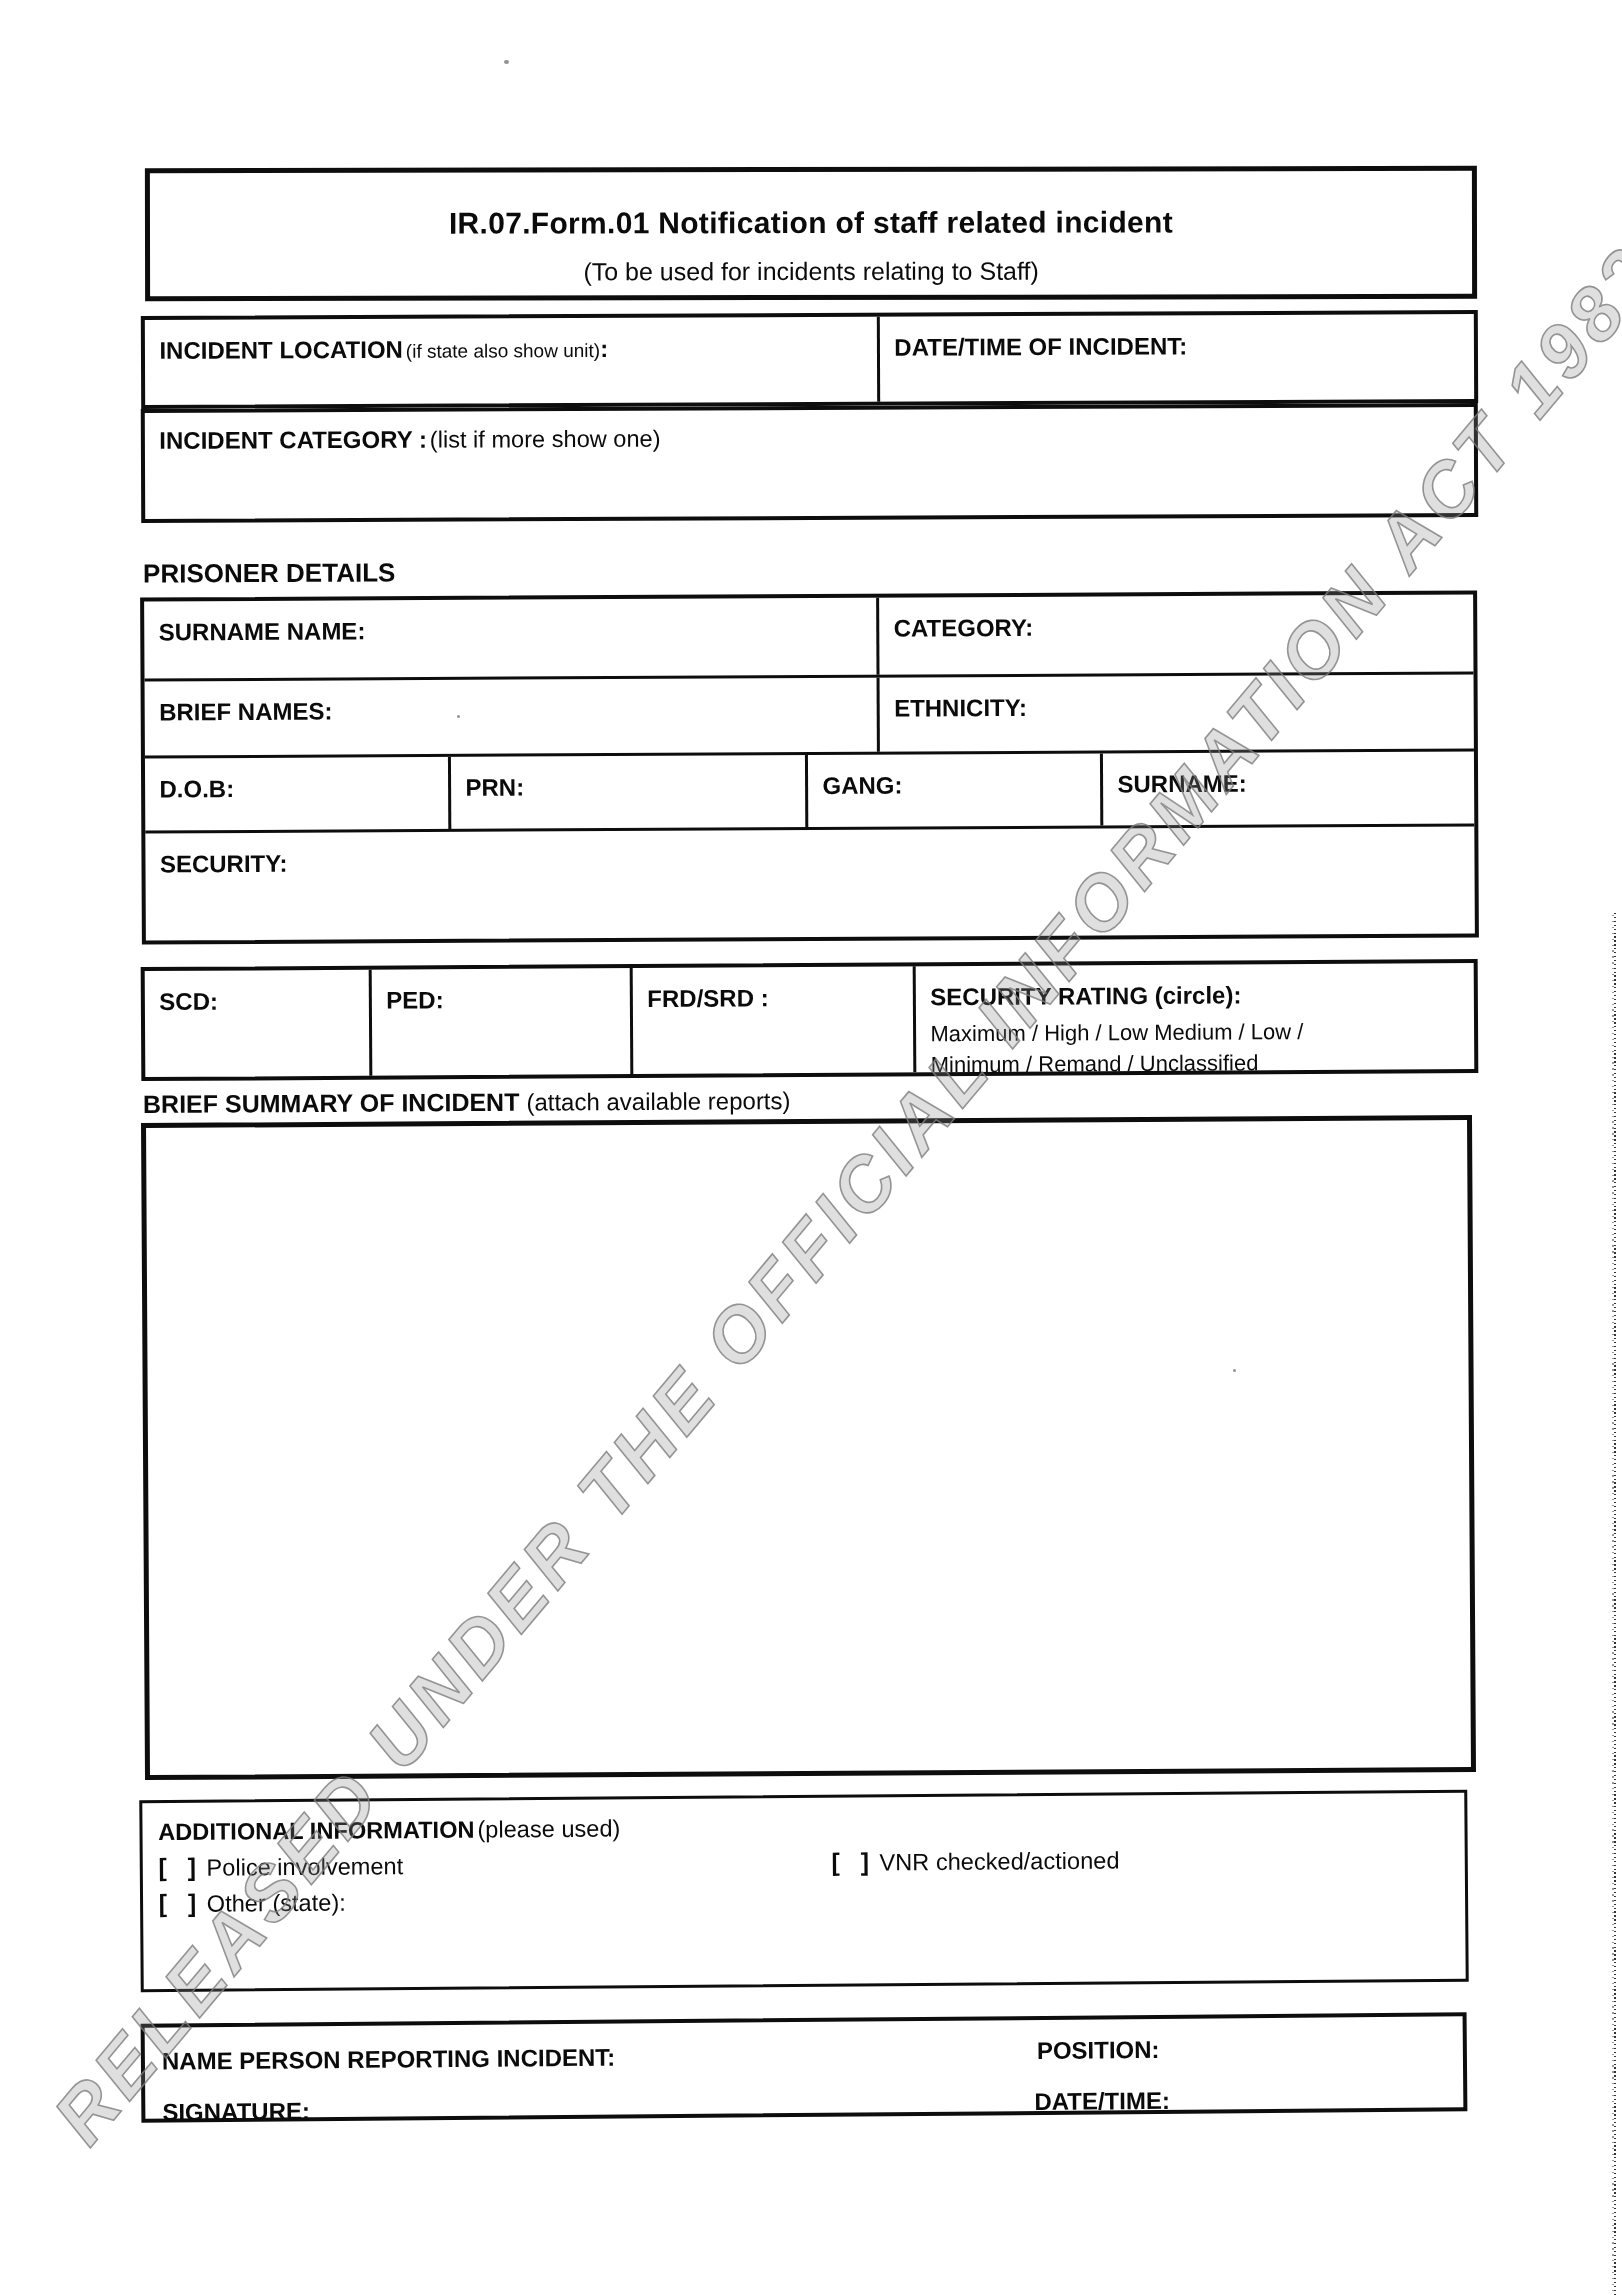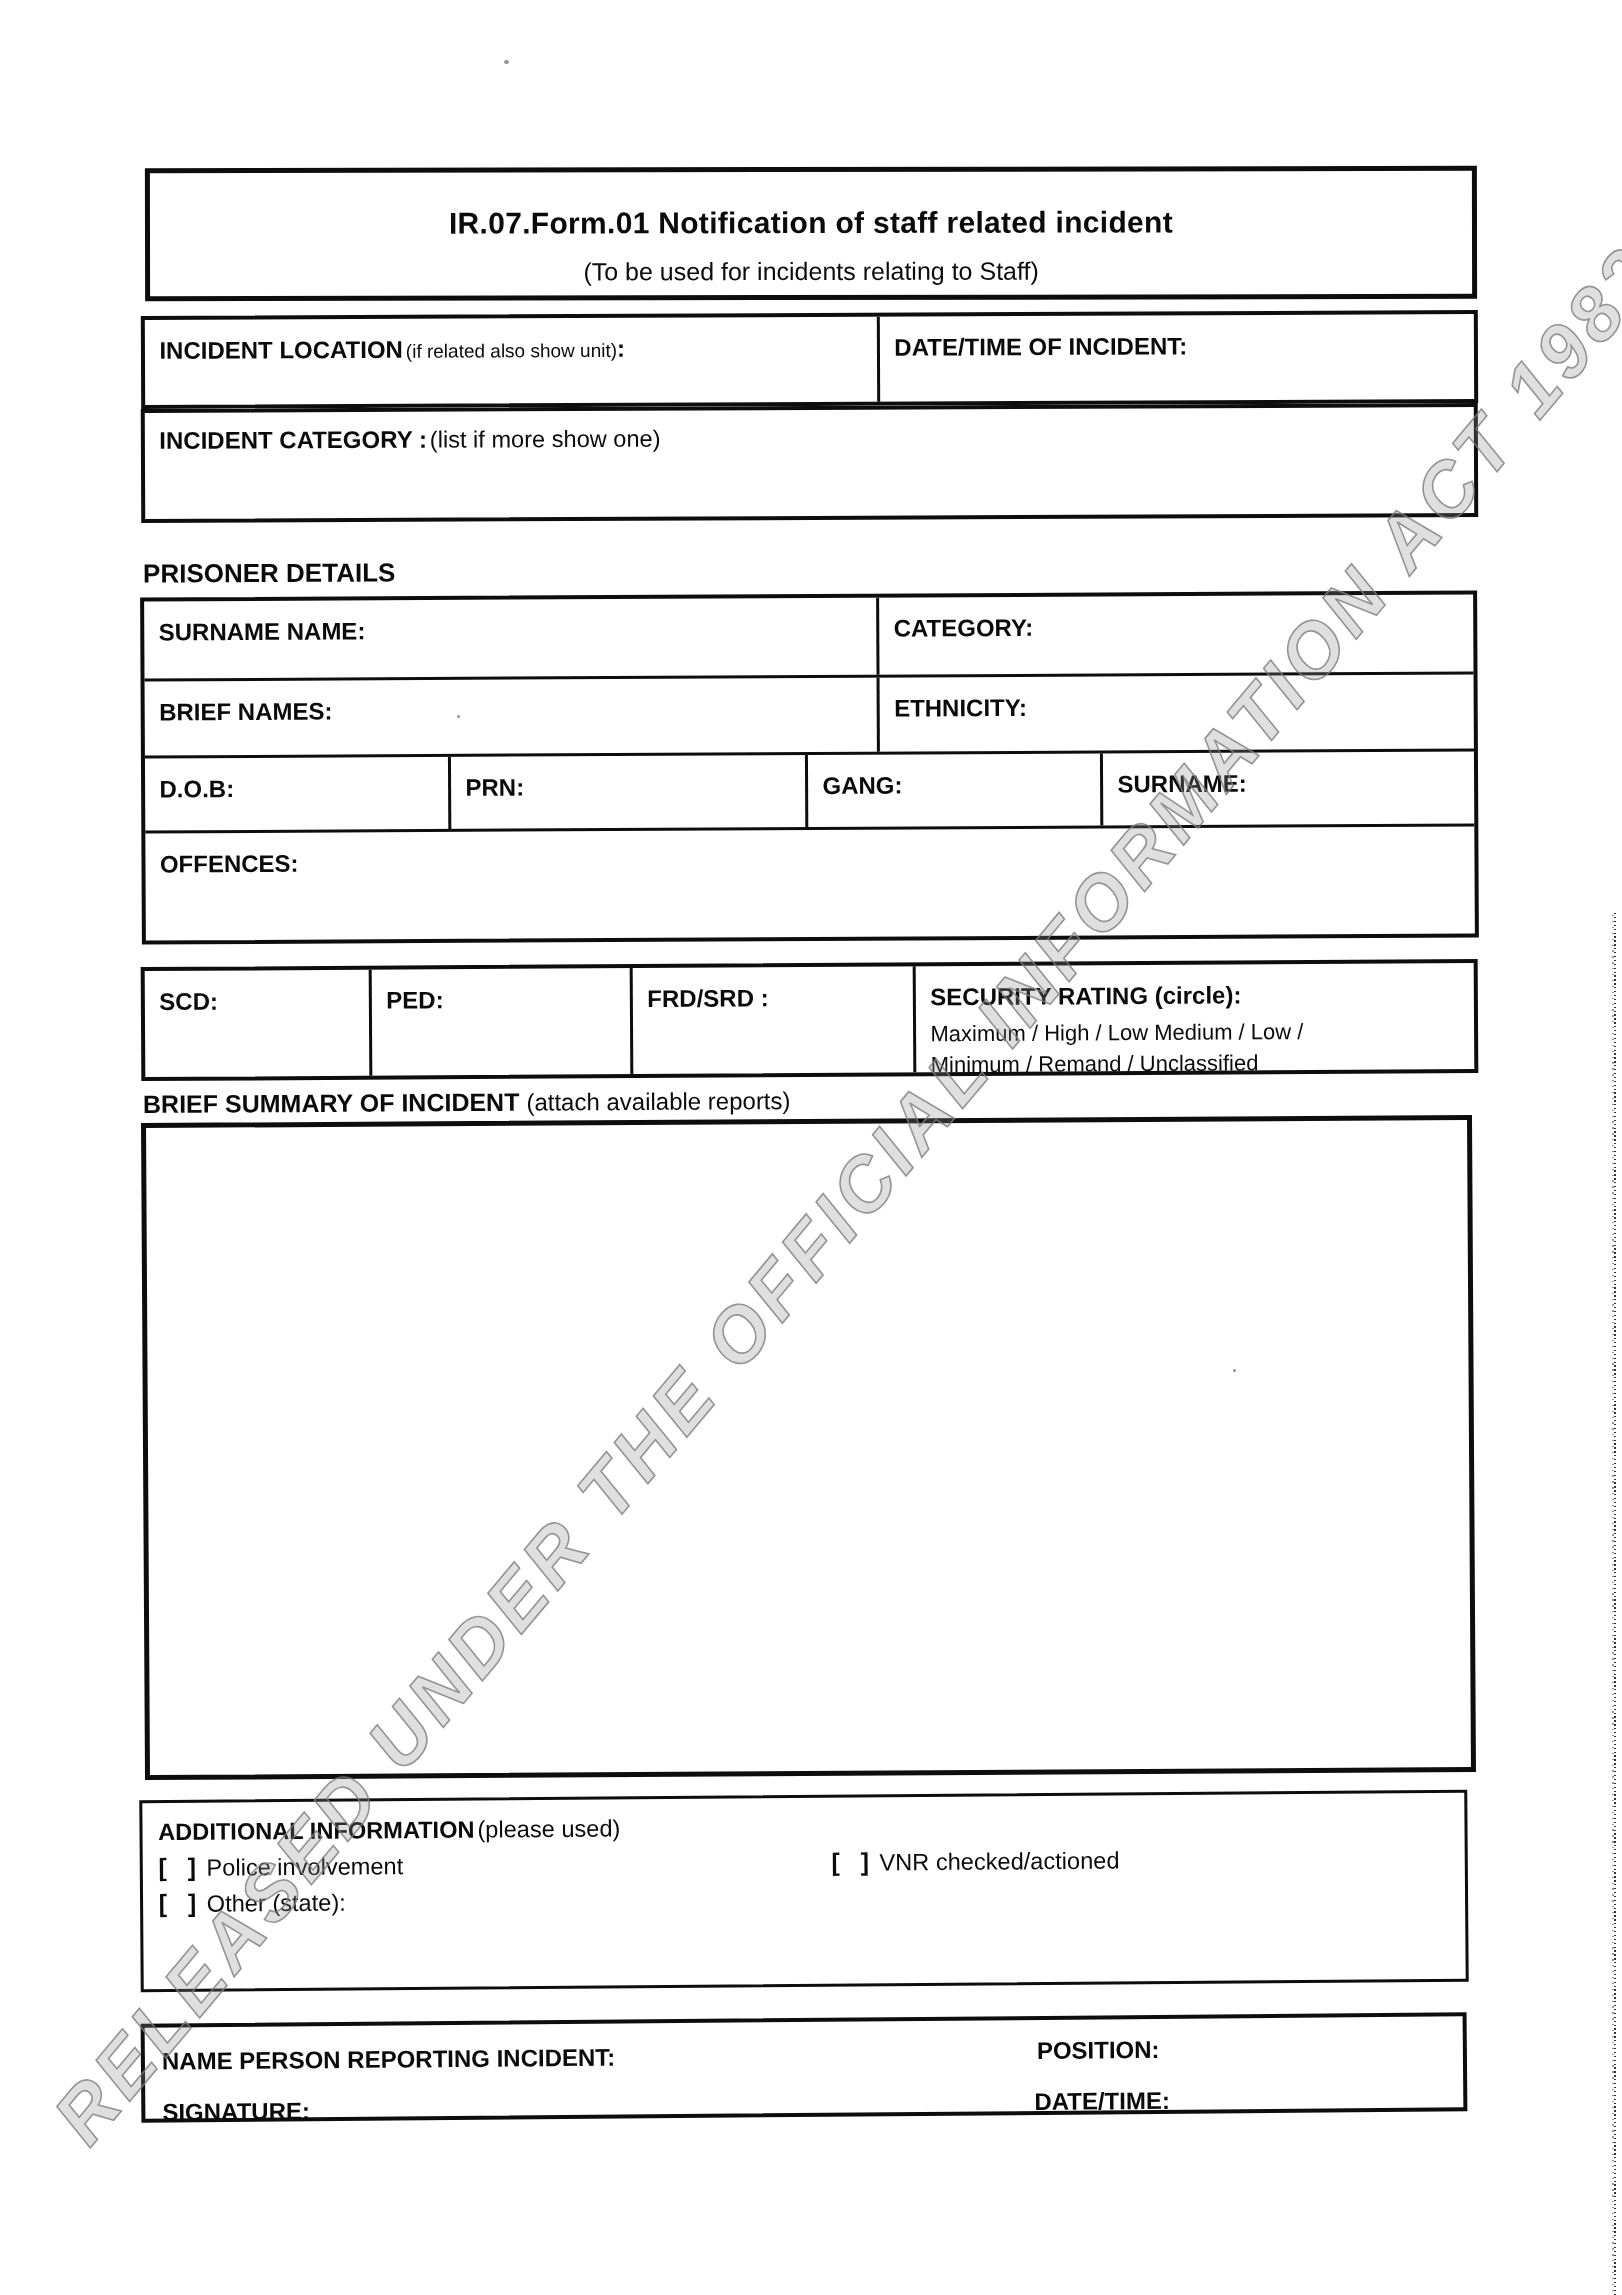--- a/index.html
+++ b/index.html
@@ -107,21 +107,21 @@
 <body>
 
 <div class="box title-box">
   <div class="title-main">IR.07.Form.01 Notification of staff related incident</div>
   <div class="title-sub">(To be used for incidents relating to Staff)</div>
 </div>
 
 <div class="box row-locdate">
   <div class="cell cell-loc">
     <span class="lbl">INCIDENT LOCATION</span>
-    <span class="note">(if related also show unit)</span><span class="lbl">:</span>
+    <span class="note">(if state also show unit)</span><span class="lbl">:</span>
   </div>
   <div class="cell cell-date">
     <span class="lbl">DATE/TIME OF INCIDENT:</span>
   </div>
 </div>
 
 <div class="box box-category">
   <span class="lbl">INCIDENT CATEGORY :</span>
   <span class="note-lg">(list if more show one)</span>
 </div>
@@ -154,21 +154,21 @@
     </div>
     <div class="cell c-gang">
       <span class="lbl">GANG:</span>
     </div>
     <div class="cell c-rest">
       <span class="lbl">SURNAME:</span>
     </div>
   </div>
   <div class="t-row r-off">
     <div class="cell c-rest">
-      <span class="lbl">OFFENCES:</span>
+      <span class="lbl">SECURITY:</span>
     </div>
   </div>
 </div>
 
 <div class="table t-scd">
   <div class="t-row r-scd">
     <div class="cell c-scd">
       <span class="lbl">SCD:</span>
     </div>
     <div class="cell c-ped">

